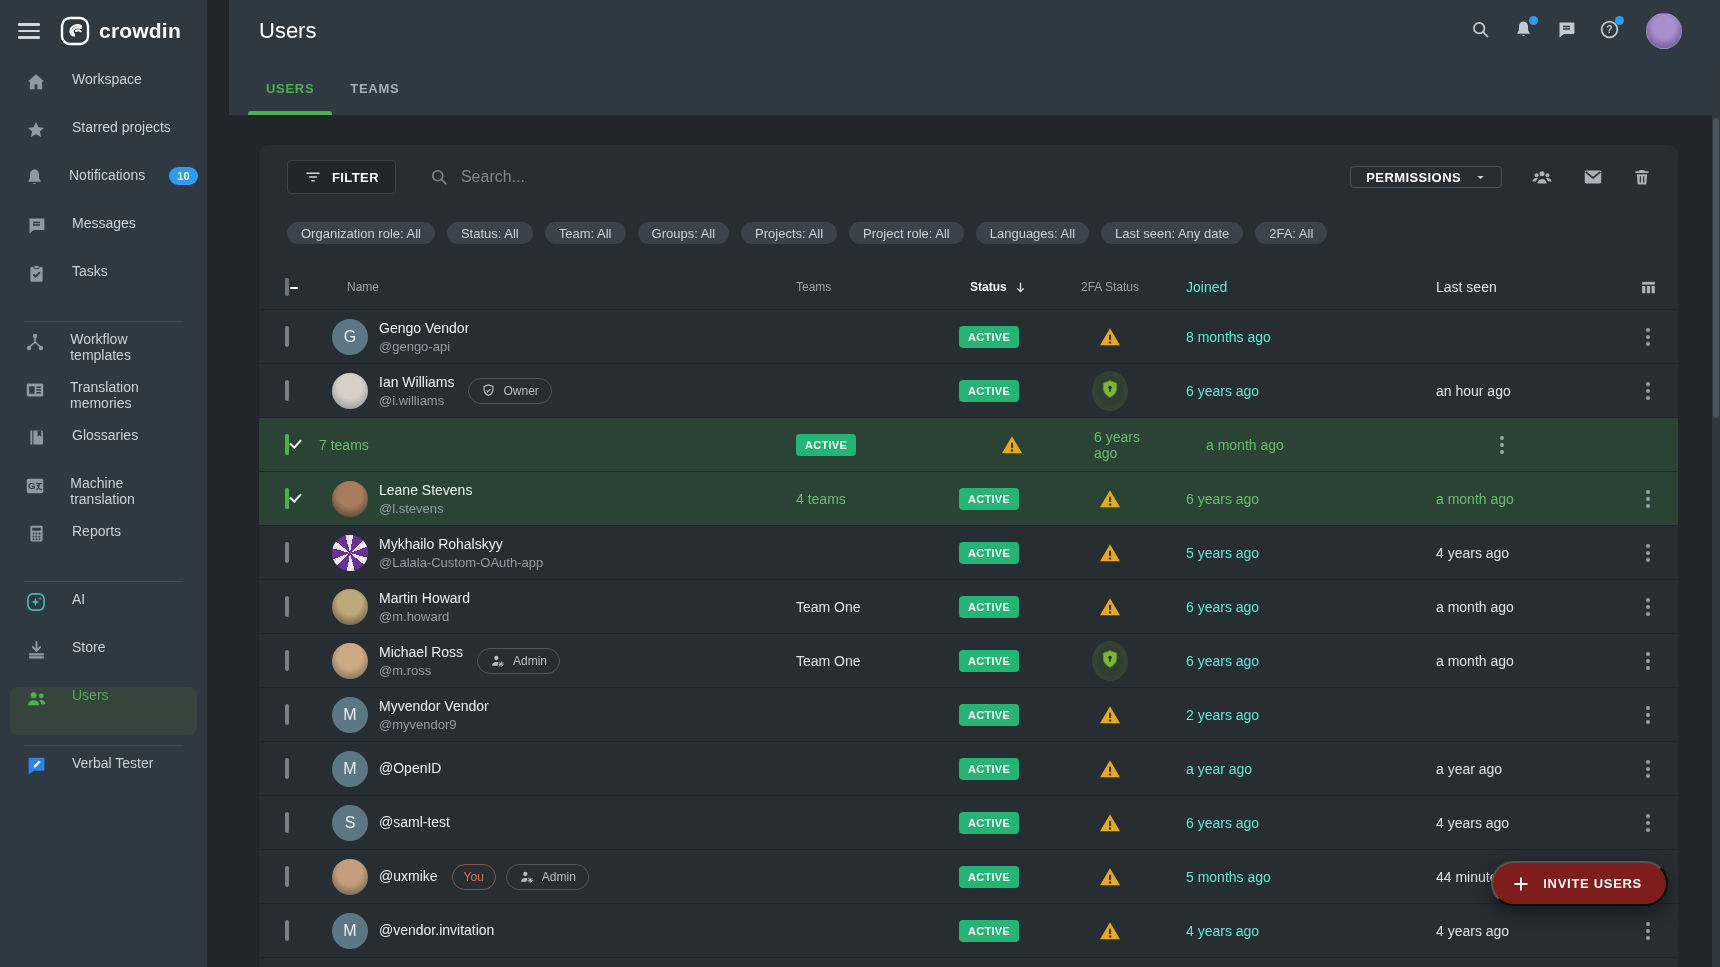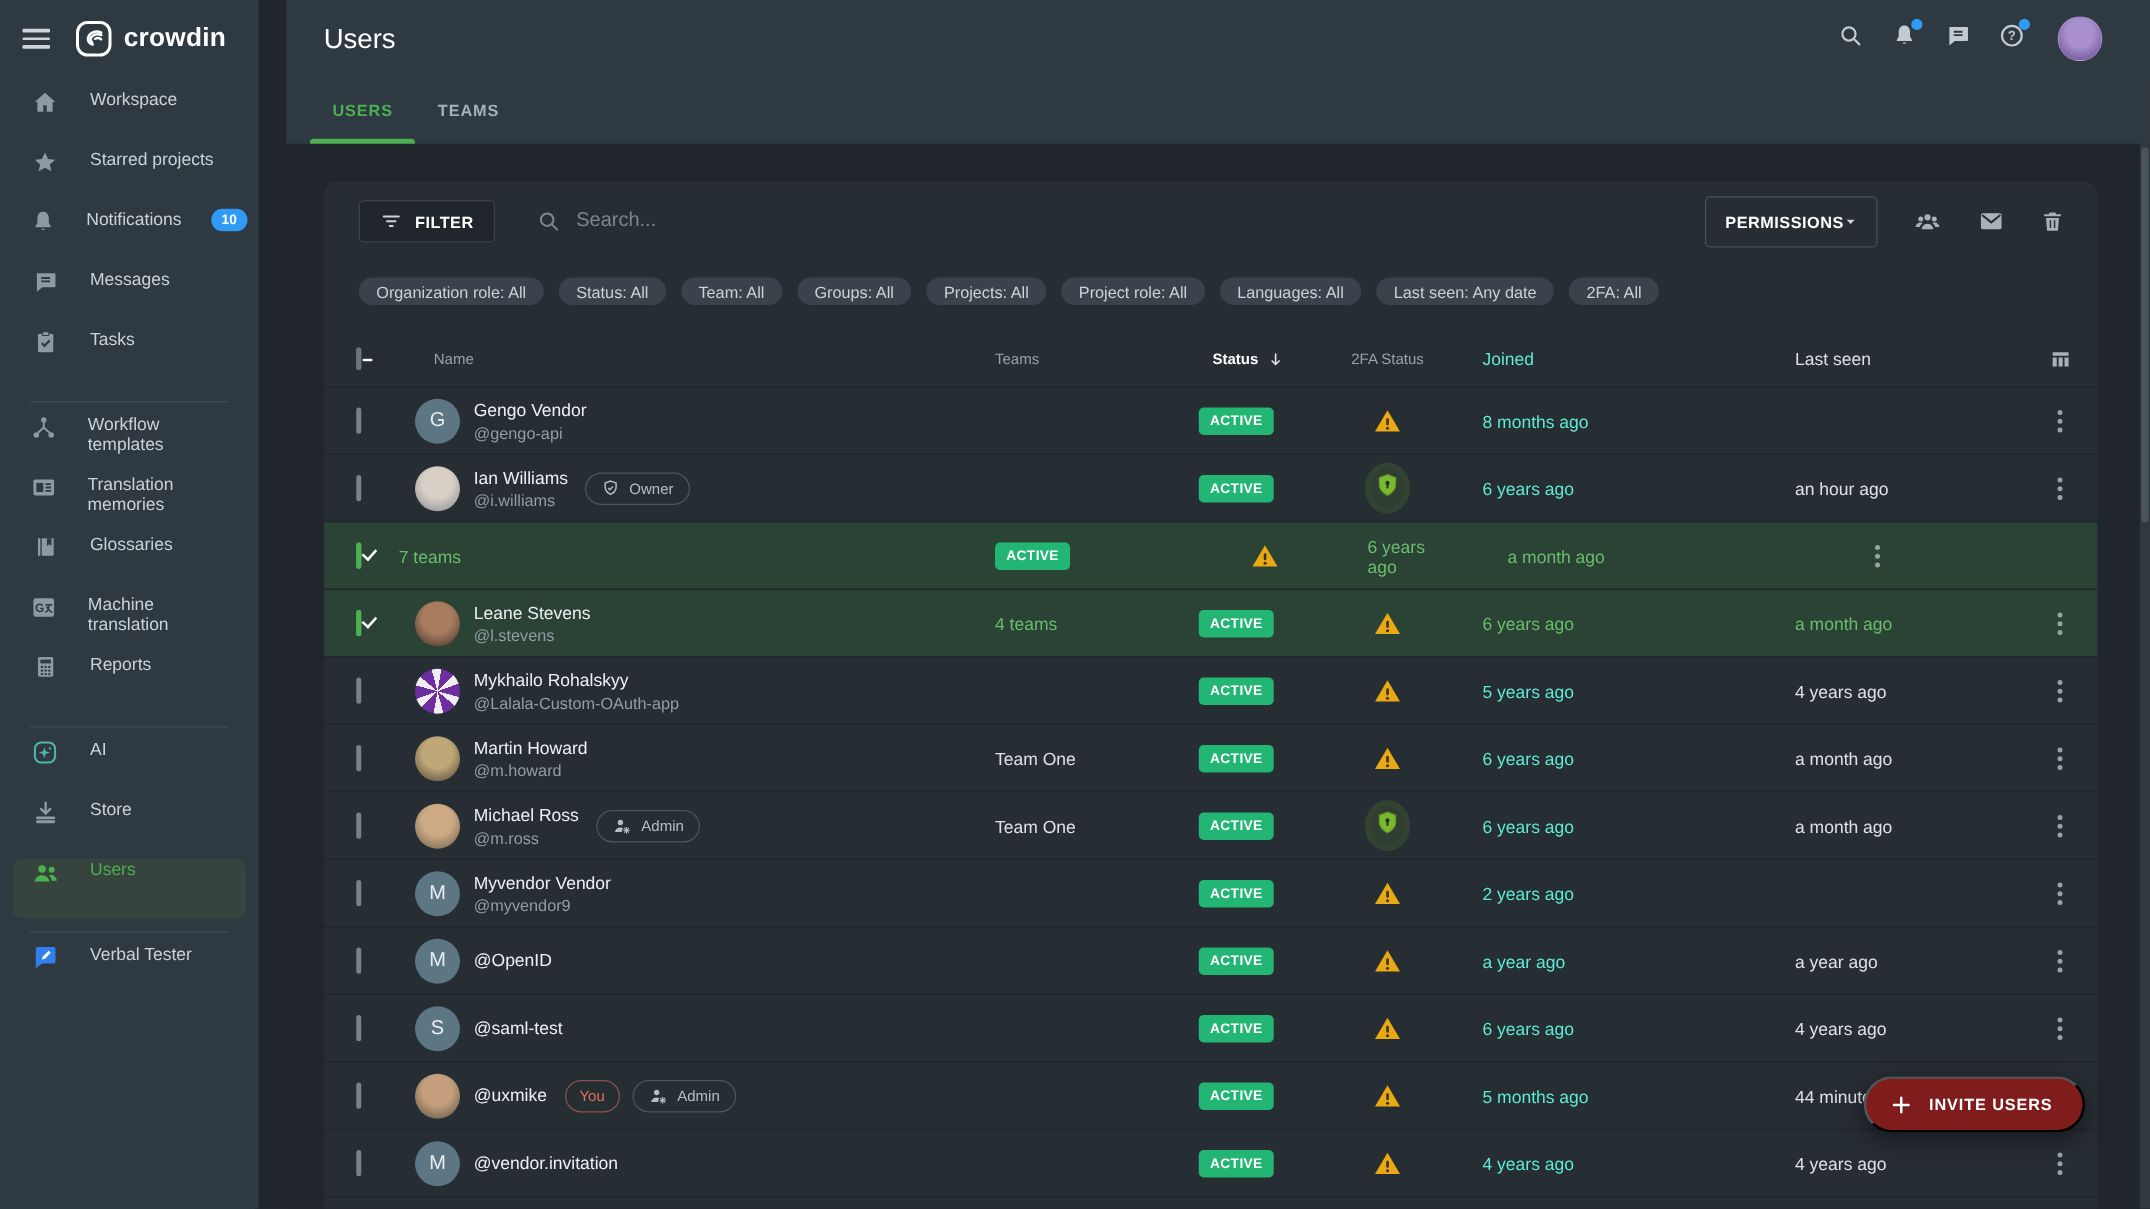--- a/index.html
+++ b/index.html
@@ -41,21 +41,21 @@
   .content { position:absolute; left:229px; top:115px; right:0; bottom:0; background:#20262b; }
   .card { position:absolute; left:30px; top:30px; width:1419px; bottom:0; background:#262d33; border-radius:10px 10px 0 0; overflow:hidden; }
 
   .toolbar { display:flex; align-items:center; margin:15px 26px 0 28px; height:34px; }
   .btn-filter { display:flex; align-items:center; gap:10px; height:34px; padding:0 16px; background:#20262b; border:1px solid #39434b; border-radius:4px; color:#fff; font-size:13px; font-weight:700; letter-spacing:.4px; cursor:pointer; }
   .btn-filter .ic { color:#cdd3d8; }
   .search-box { display:flex; align-items:center; gap:12px; margin-left:33px; color:#7d868e; }
   .search-box input { background:transparent; border:none; outline:none; color:#c6ccd1; font-size:16px; width:320px; font-family:"Liberation Sans", sans-serif; }
   .search-box input::placeholder { color:#7d868e; }
   .toolbar-right { margin-left:auto; display:flex; align-items:center; gap:28px; }
-  .btn-permissions { display:flex; align-items:center; height:41px; padding:0 15px; background:transparent; border:1px solid #49535b; border-radius:4px; color:#fff; font-size:13px; font-weight:700; letter-spacing:.4px; cursor:pointer; }
+  .btn-permissions { display:flex; align-items:center; gap:14px; height:22px; padding:0 15px; background:transparent; border:1px solid #49535b; border-radius:4px; color:#fff; font-size:13px; font-weight:700; letter-spacing:.4px; cursor:pointer; }
   .tool-icon { color:#aab2b9; cursor:pointer; }
 
   .chips { display:flex; gap:12px; padding:28px 28px 0 28px; }
   .chip { height:22px; display:flex; align-items:center; padding:0 14px; background:#3a434b; border-radius:15px; color:#ccd2d7; font-size:13px; white-space:nowrap; cursor:pointer; }
 
   
   .grid-cols { display:grid; grid-template-columns:60px 477px 163px 105px 92px 230px 232px 60px; align-items:center; }
   .thead { height:44px; margin-top:21px; color:#99a2aa; font-size:12px; }
   .thead .c-check { padding-left:26px; }
   .thead .c-name { padding-left:28px; }

